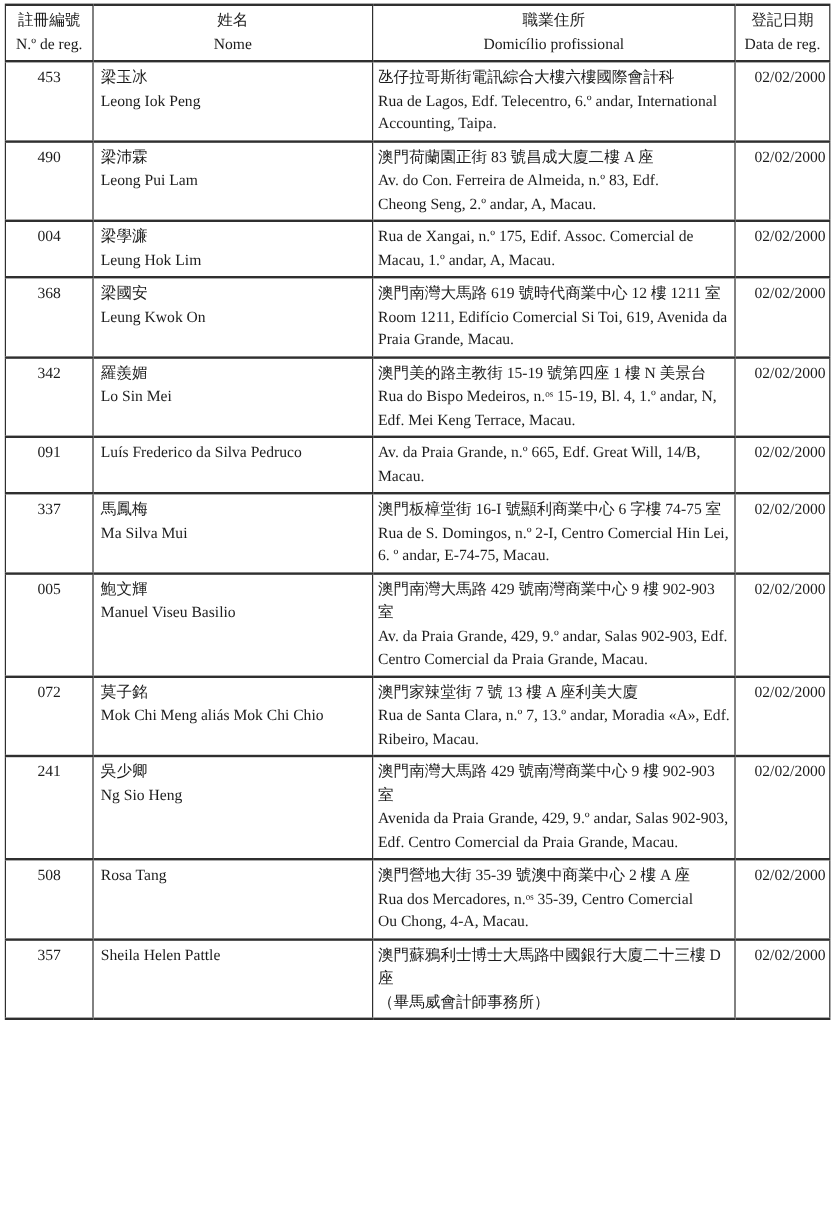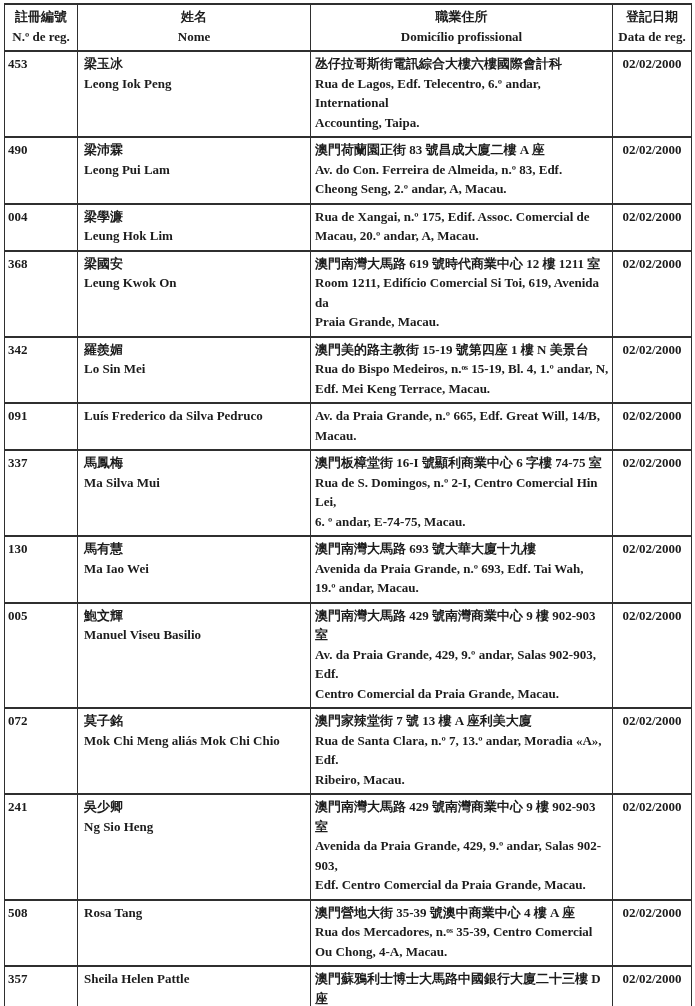--- a/index.html
+++ b/index.html
@@ -17,30 +17,30 @@
     border-collapse: collapse;
     table-layout: fixed;
     width: 687px;
     margin: 3px 0 0 4px;
   }
   th, td {
     border: solid #2f2f2f;
     border-width: 2px 1px;
     vertical-align: top;
     padding: 2px 3px 4px 3px;
-    font-weight: bold;
+    font-weight: normal;
     overflow: hidden;
   }
   .line {
     line-height: 19.5px;
     white-space: pre-wrap;
   }
   thead th { text-align: center; }
-  .c-reg  { }
-  .c-date { text-align: center; }
+  .c-reg  { text-align: center; }
+  .c-date { text-align: right; }
   .c-name { padding-left: 6px; }
   .c-addr { padding-left: 4px; padding-right: 2px; }
 </style>
 </head>
 <body>
 
 <table>
   <colgroup>
     <col style="width:73px">
     <col style="width:233px">
@@ -105,21 +105,21 @@
       <tr>
     <td class="c-reg">
       <div class="line">004</div>
     </td>
     <td class="c-name">
           <div class="line">梁學濂</div>
           <div class="line">Leung Hok Lim</div>
         </td>
     <td class="c-addr">
           <div class="line">Rua de Xangai, n.º 175, Edif. Assoc. Comercial de</div>
-          <div class="line">Macau, 20.º andar, A, Macau.</div>
+          <div class="line">Macau, 1.º andar, A, Macau.</div>
         </td>
     <td class="c-date">
       <div class="line">02/02/2000</div>
     </td>
   </tr>
       <tr>
     <td class="c-reg">
       <div class="line">368</div>
     </td>
     <td class="c-name">
@@ -179,37 +179,20 @@
           <div class="line">澳門板樟堂街 16-I 號顯利商業中心 6 字樓 74-75 室</div>
           <div class="line">Rua de S. Domingos, n.º 2-I, Centro Comercial Hin Lei,</div>
           <div class="line">6. º andar, E-74-75, Macau.</div>
         </td>
     <td class="c-date">
       <div class="line">02/02/2000</div>
     </td>
   </tr>
       <tr>
     <td class="c-reg">
-      <div class="line">130</div>
-    </td>
-    <td class="c-name">
-          <div class="line">馬有慧</div>
-          <div class="line">Ma Iao Wei</div>
-        </td>
-    <td class="c-addr">
-          <div class="line">澳門南灣大馬路 693 號大華大廈十九樓</div>
-          <div class="line">Avenida da Praia Grande, n.º 693, Edf. Tai Wah,</div>
-          <div class="line">19.º andar, Macau.</div>
-        </td>
-    <td class="c-date">
-      <div class="line">02/02/2000</div>
-    </td>
-  </tr>
-      <tr>
-    <td class="c-reg">
       <div class="line">005</div>
     </td>
     <td class="c-name">
           <div class="line">鮑文輝</div>
           <div class="line">Manuel Viseu Basilio</div>
         </td>
     <td class="c-addr">
           <div class="line">澳門南灣大馬路 429 號南灣商業中心 9 樓 902-903 室</div>
           <div class="line">Av. da Praia Grande, 429, 9.º andar, Salas 902-903, Edf.</div>
           <div class="line">Centro Comercial da Praia Grande, Macau.</div>
@@ -253,21 +236,21 @@
     </td>
   </tr>
       <tr>
     <td class="c-reg">
       <div class="line">508</div>
     </td>
     <td class="c-name">
           <div class="line">Rosa Tang</div>
         </td>
     <td class="c-addr">
-          <div class="line">澳門營地大街 35-39 號澳中商業中心 4 樓 A 座</div>
+          <div class="line">澳門營地大街 35-39 號澳中商業中心 2 樓 A 座</div>
           <div class="line">Rua dos Mercadores, n.ᵒˢ 35-39, Centro Comercial</div>
           <div class="line">Ou Chong, 4-A, Macau.</div>
         </td>
     <td class="c-date">
       <div class="line">02/02/2000</div>
     </td>
   </tr>
       <tr>
     <td class="c-reg">
       <div class="line">357</div>

